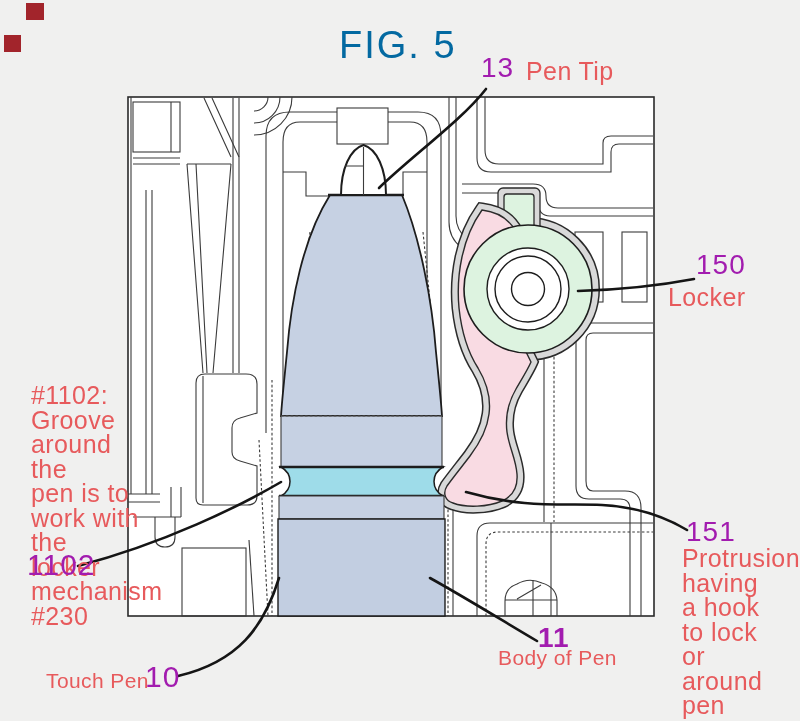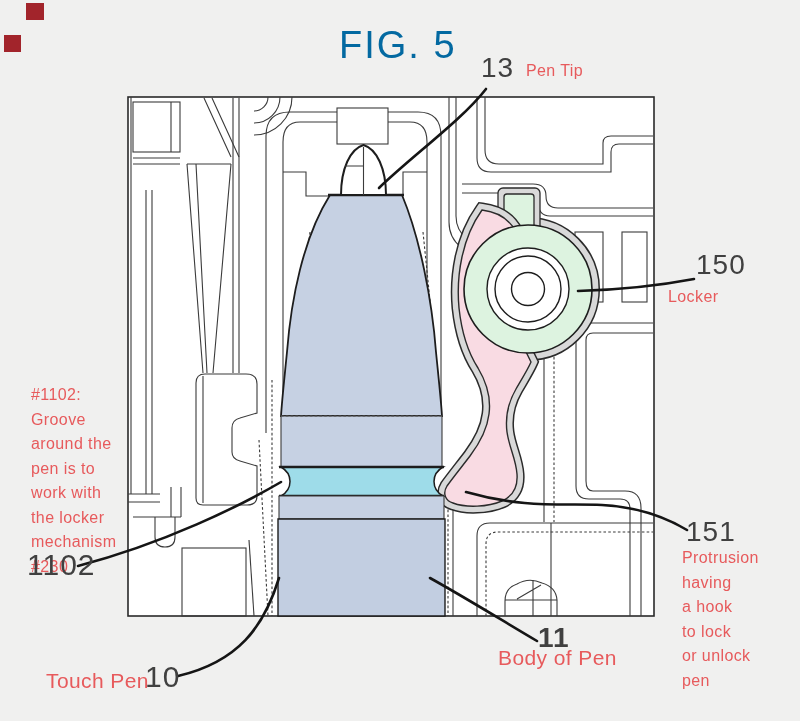--- a/index.html
+++ b/index.html
@@ -1,21 +1,21 @@
 <!DOCTYPE html>
 <html><head>
 <meta charset="utf-8">
 <style>
   html,body{margin:0;padding:0;background:#f0f0ef;}
   #page{position:relative;width:800px;height:721px;background:#f0f0ef;overflow:hidden;
         font-family:"Liberation Sans","DejaVu Sans",sans-serif;}
   .abs{position:absolute;}
   .fig-title{font-size:38px;letter-spacing:2px;color:#0369a1;font-weight:400;}
-  .num{font-size:28px;color:#404040;letter-spacing:1px;line-height:1;font-weight:400;}
-  .red{color:#e75a5c;font-size:16px;line-height:24.5px;letter-spacing:0.4px;font-weight:400;}
+  .num{font-size:28px;color:#a21caf;letter-spacing:1px;line-height:1;font-weight:400;}
+  .red{color:#e75a5c;font-size:25px;line-height:24.5px;letter-spacing:0.4px;font-weight:400;}
   .marker{width:18px;height:17px;background:#a2242b;}
   svg{display:block;}
 </style>
 </head>
 <body>
 
 <div id="page">
 
   <div class="abs marker" style="left:26px;top:3px;"></div>
   <div class="abs marker" style="left:4px;top:35px;width:17px;"></div>
@@ -161,21 +161,21 @@
     <div>#230</div>
   </div>
   <div class="abs num" style="left:27px;top:550px;font-size:30px;">1102</div>
 
   <div class="abs num" style="left:686px;top:518px;">151</div>
   <div class="abs red" style="left:682px;top:546px;width:100px;">
     <div>Protrusion</div>
     <div>having</div>
     <div>a hook</div>
     <div>to lock</div>
-    <div>or unlock</div>
+    <div>or around</div>
     <div>pen</div>
   </div>
 
   <div class="abs red" style="left:46px;top:669px;font-size:21px;">Touch Pen</div>
   <div class="abs num" style="left:145px;top:662px;font-size:30px;">10</div>
 
   <div class="abs num" style="left:538px;top:624px;font-weight:bold;">11</div>
   <div class="abs red" style="left:498px;top:646px;font-size:21px;">Body of Pen</div>
 
 </div>

